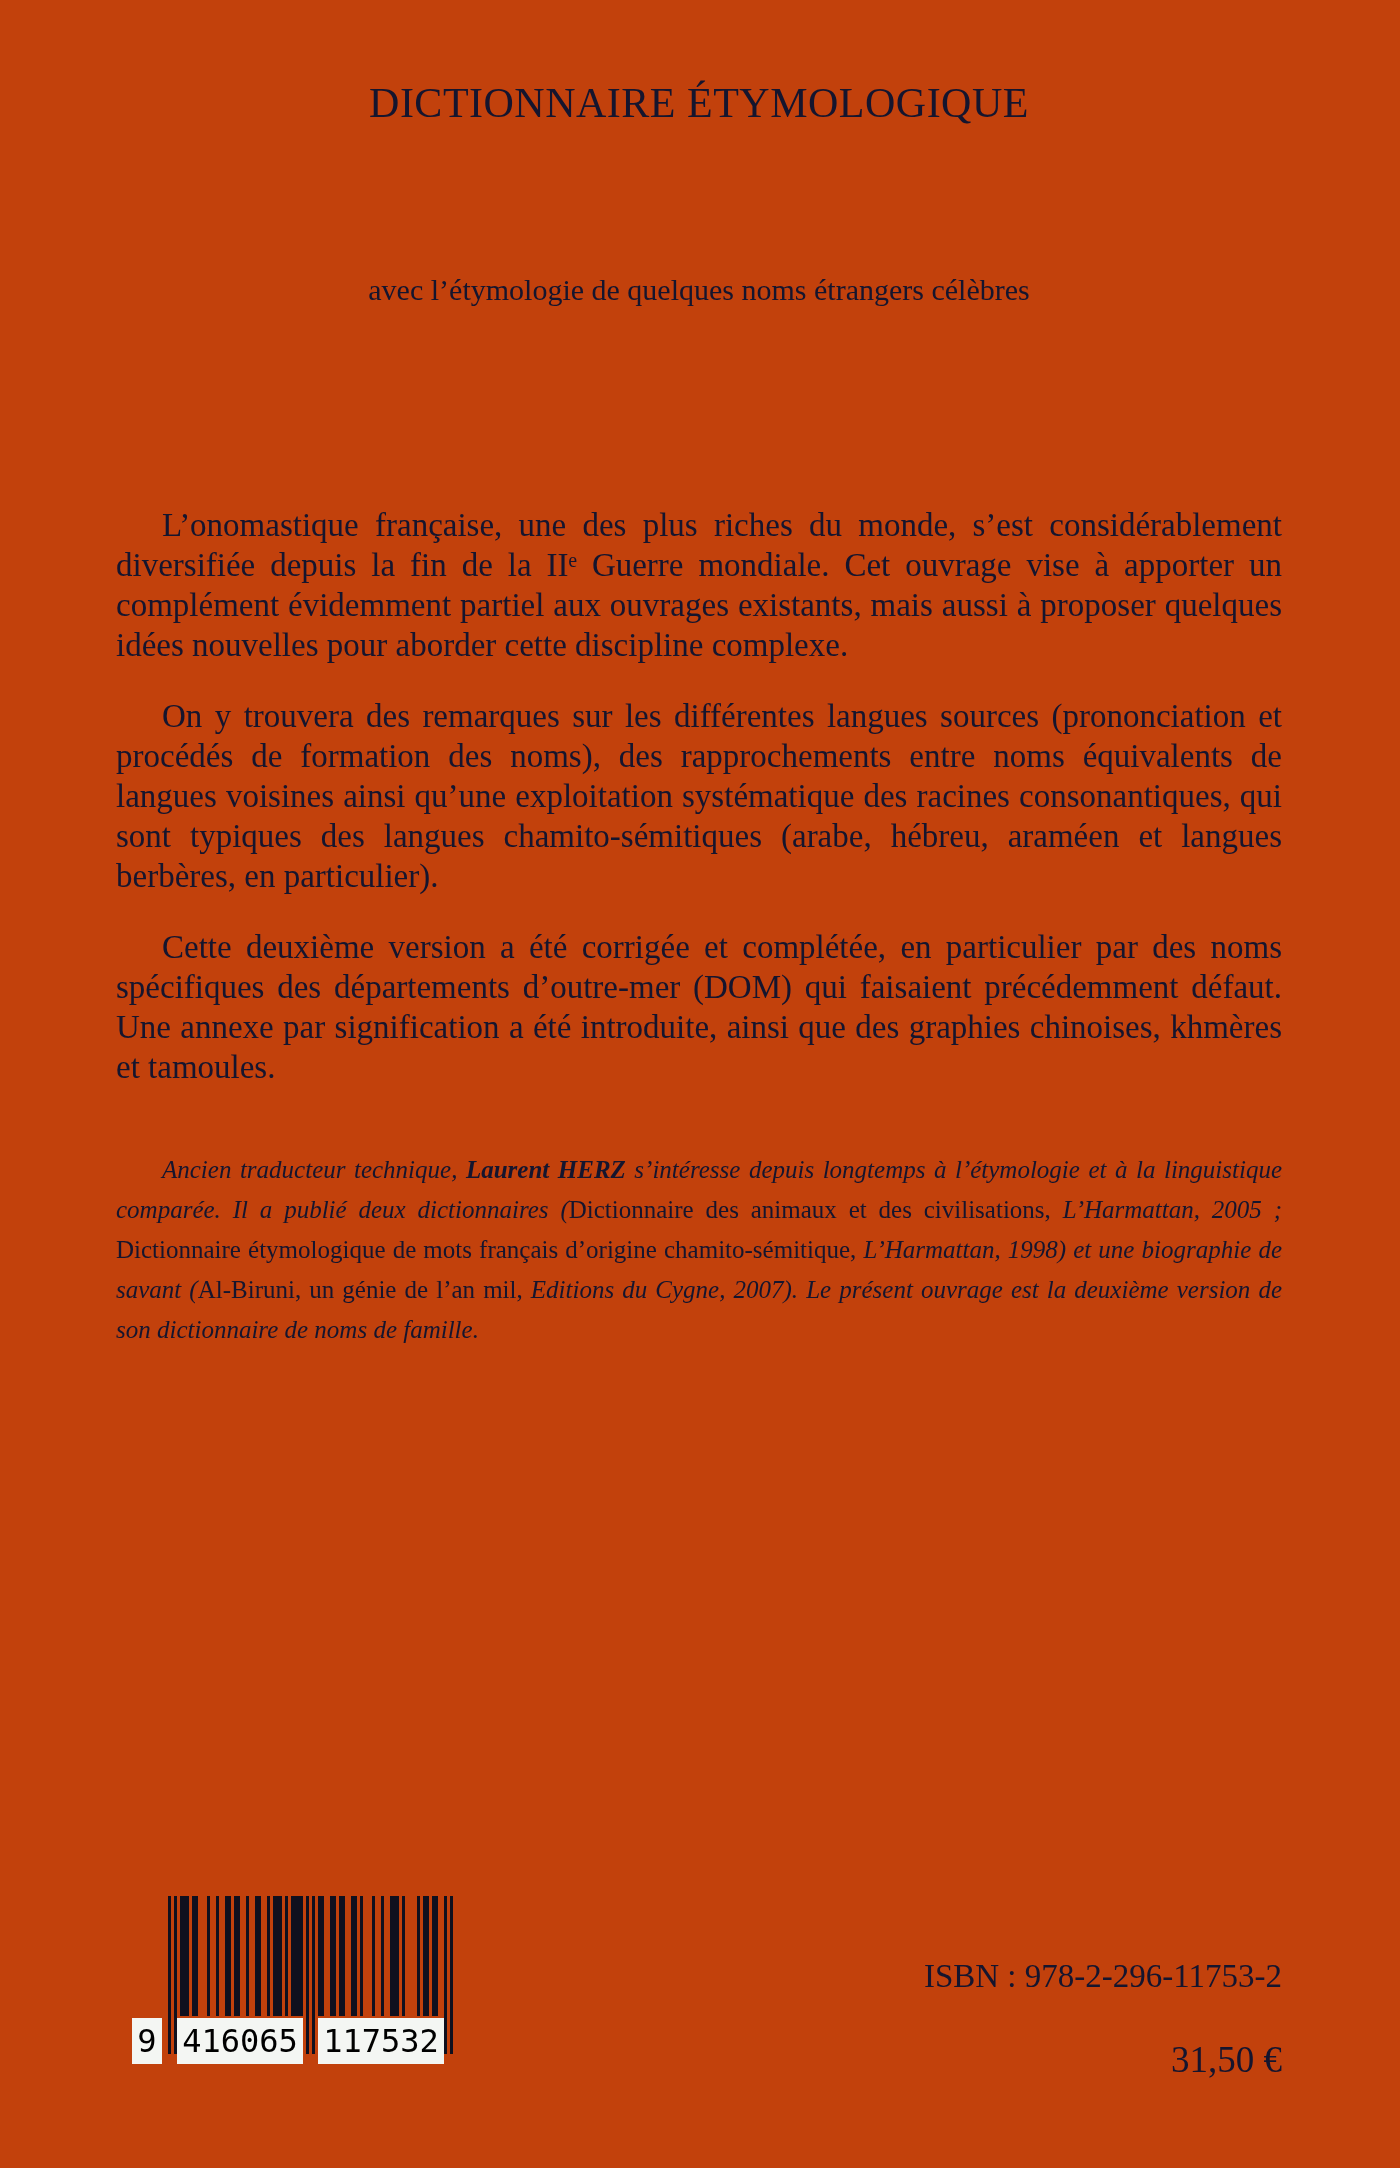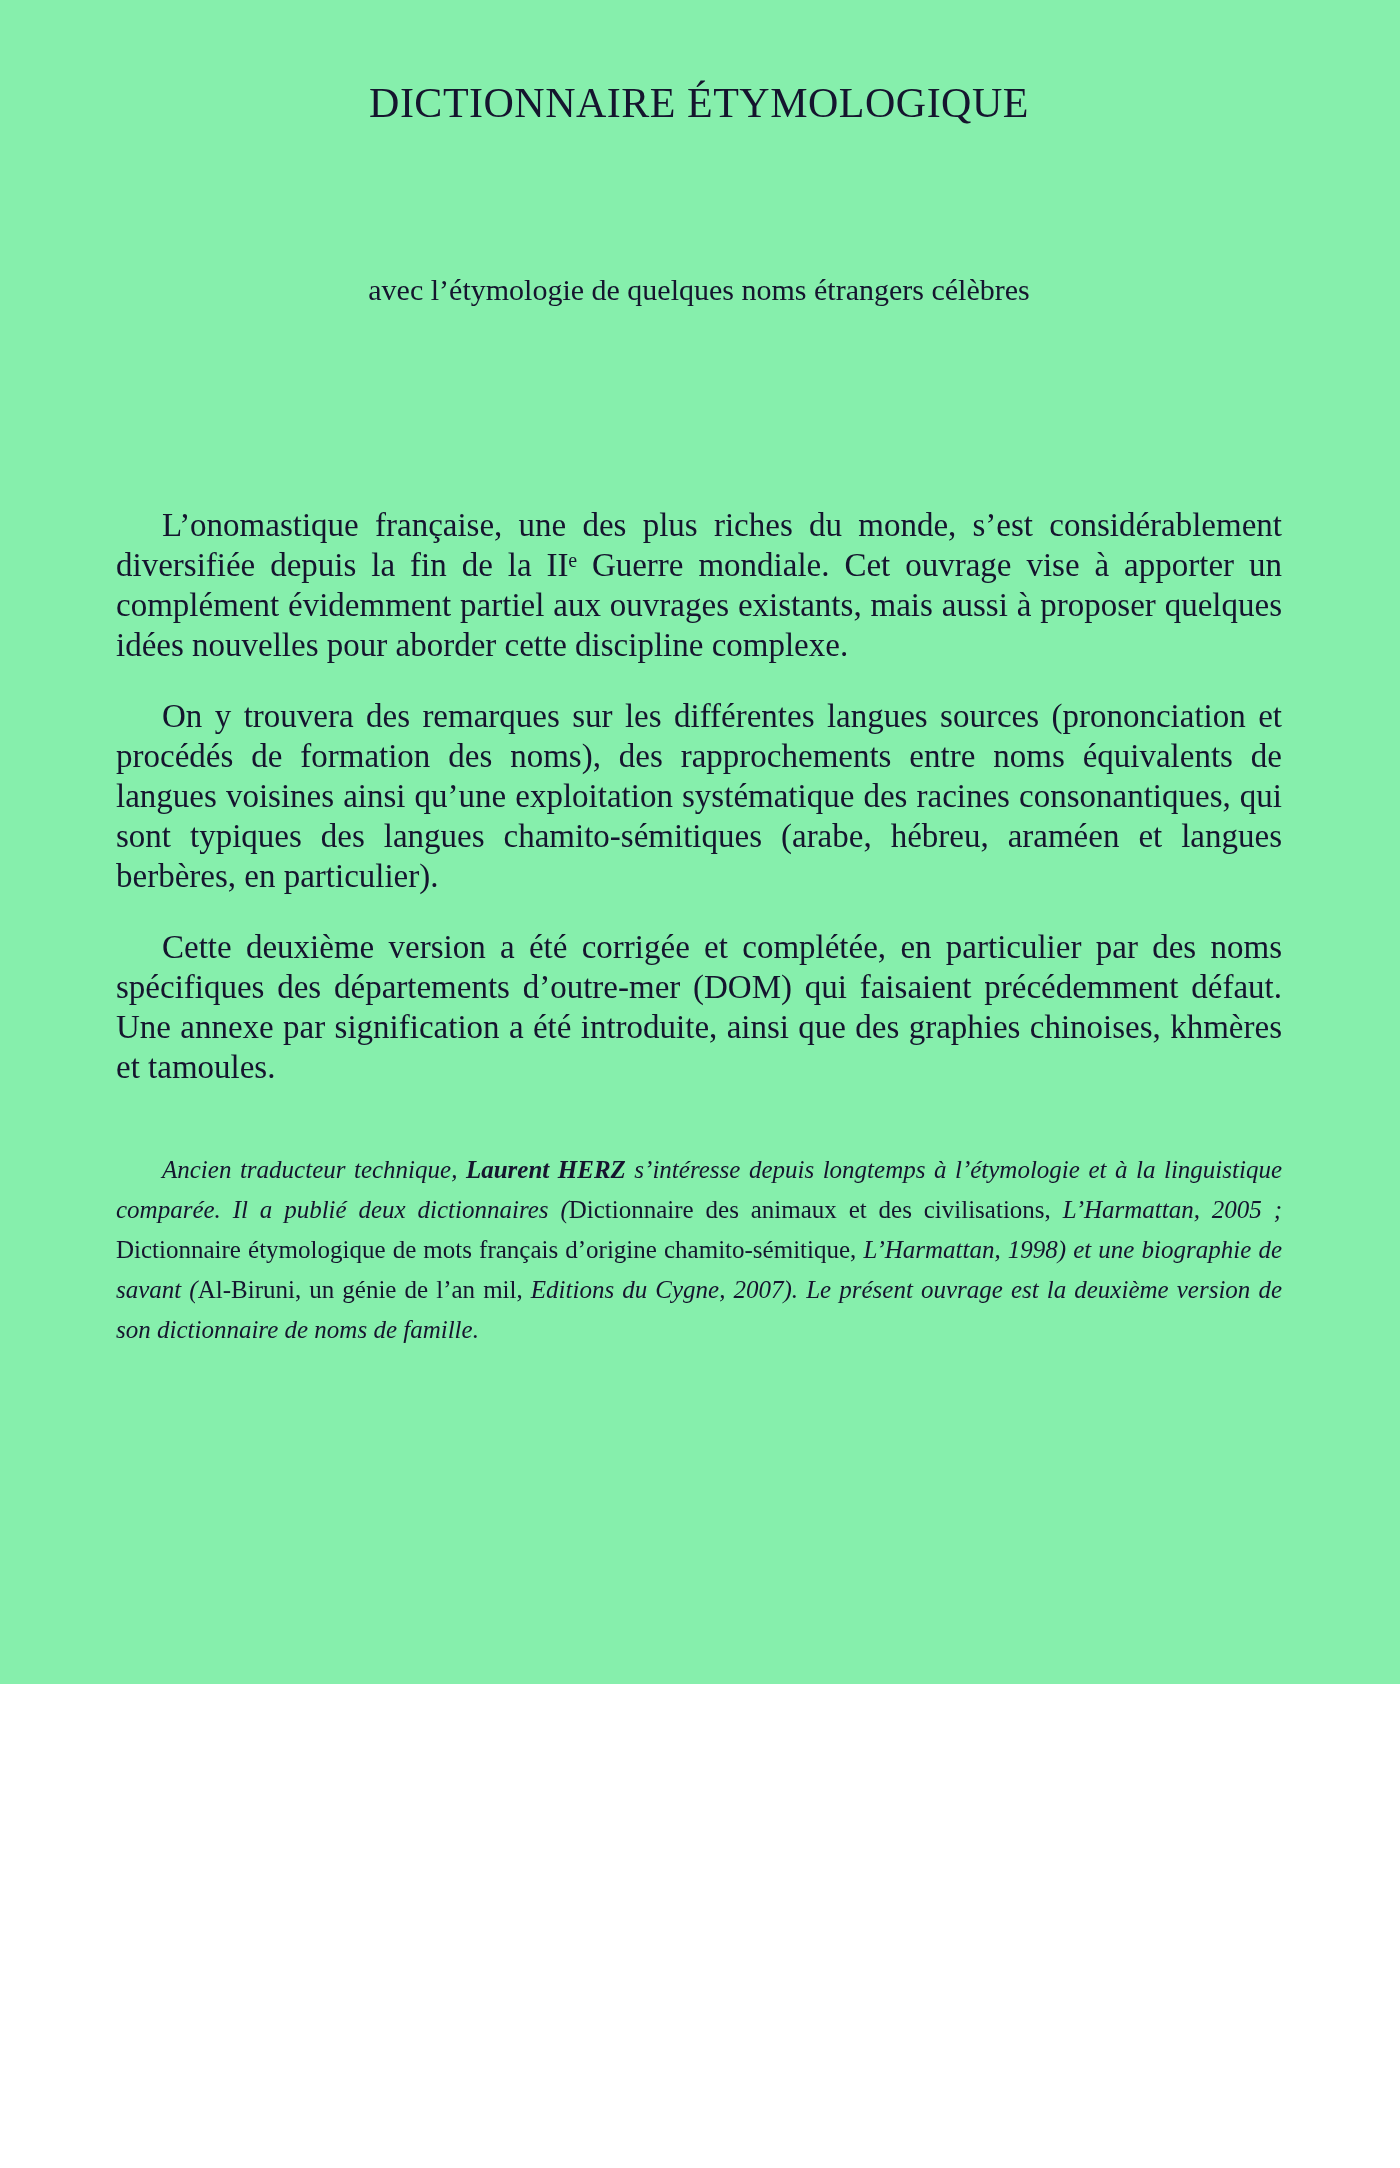--- a/index.html
+++ b/index.html
@@ -1,20 +1,20 @@
 <!DOCTYPE html>
 <html><head>
 <meta charset="utf-8">
 <style>
   html,body{margin:0;padding:0;}
   .page{
     position:relative;
     width:1400px;
-    height:1684px;
-    background:#86efac;
+    height:2168px;
+    background:#c2410c;
     font-family:"Liberation Serif", serif;
     color:#15152e;
     overflow:hidden;
     text-decoration:underline;
   }
   .column{
     position:absolute;
     left:116px;
     width:1166px;
   }
@@ -164,16 +164,17 @@
         <div class="bar" style="left: 264px;"></div>
         <div class="bar" style="left: 267px;"></div>
         <div class="bar guard" style="left: 276px;"></div>
         <div class="bar guard" style="left: 282px;"></div>
       </div>
     <div id="bc-d0" class="bc-group">9</div>
     <div id="bc-g1" class="bc-group">416065</div>
     <div id="bc-g2" class="bc-group">117532</div>
   </div>
 
+  <div id="isbn">ISBN : 978-2-296-11753-2</div>
 
   <div id="price">31,50 €</div>
 
 </div>
 
 </body></html>

